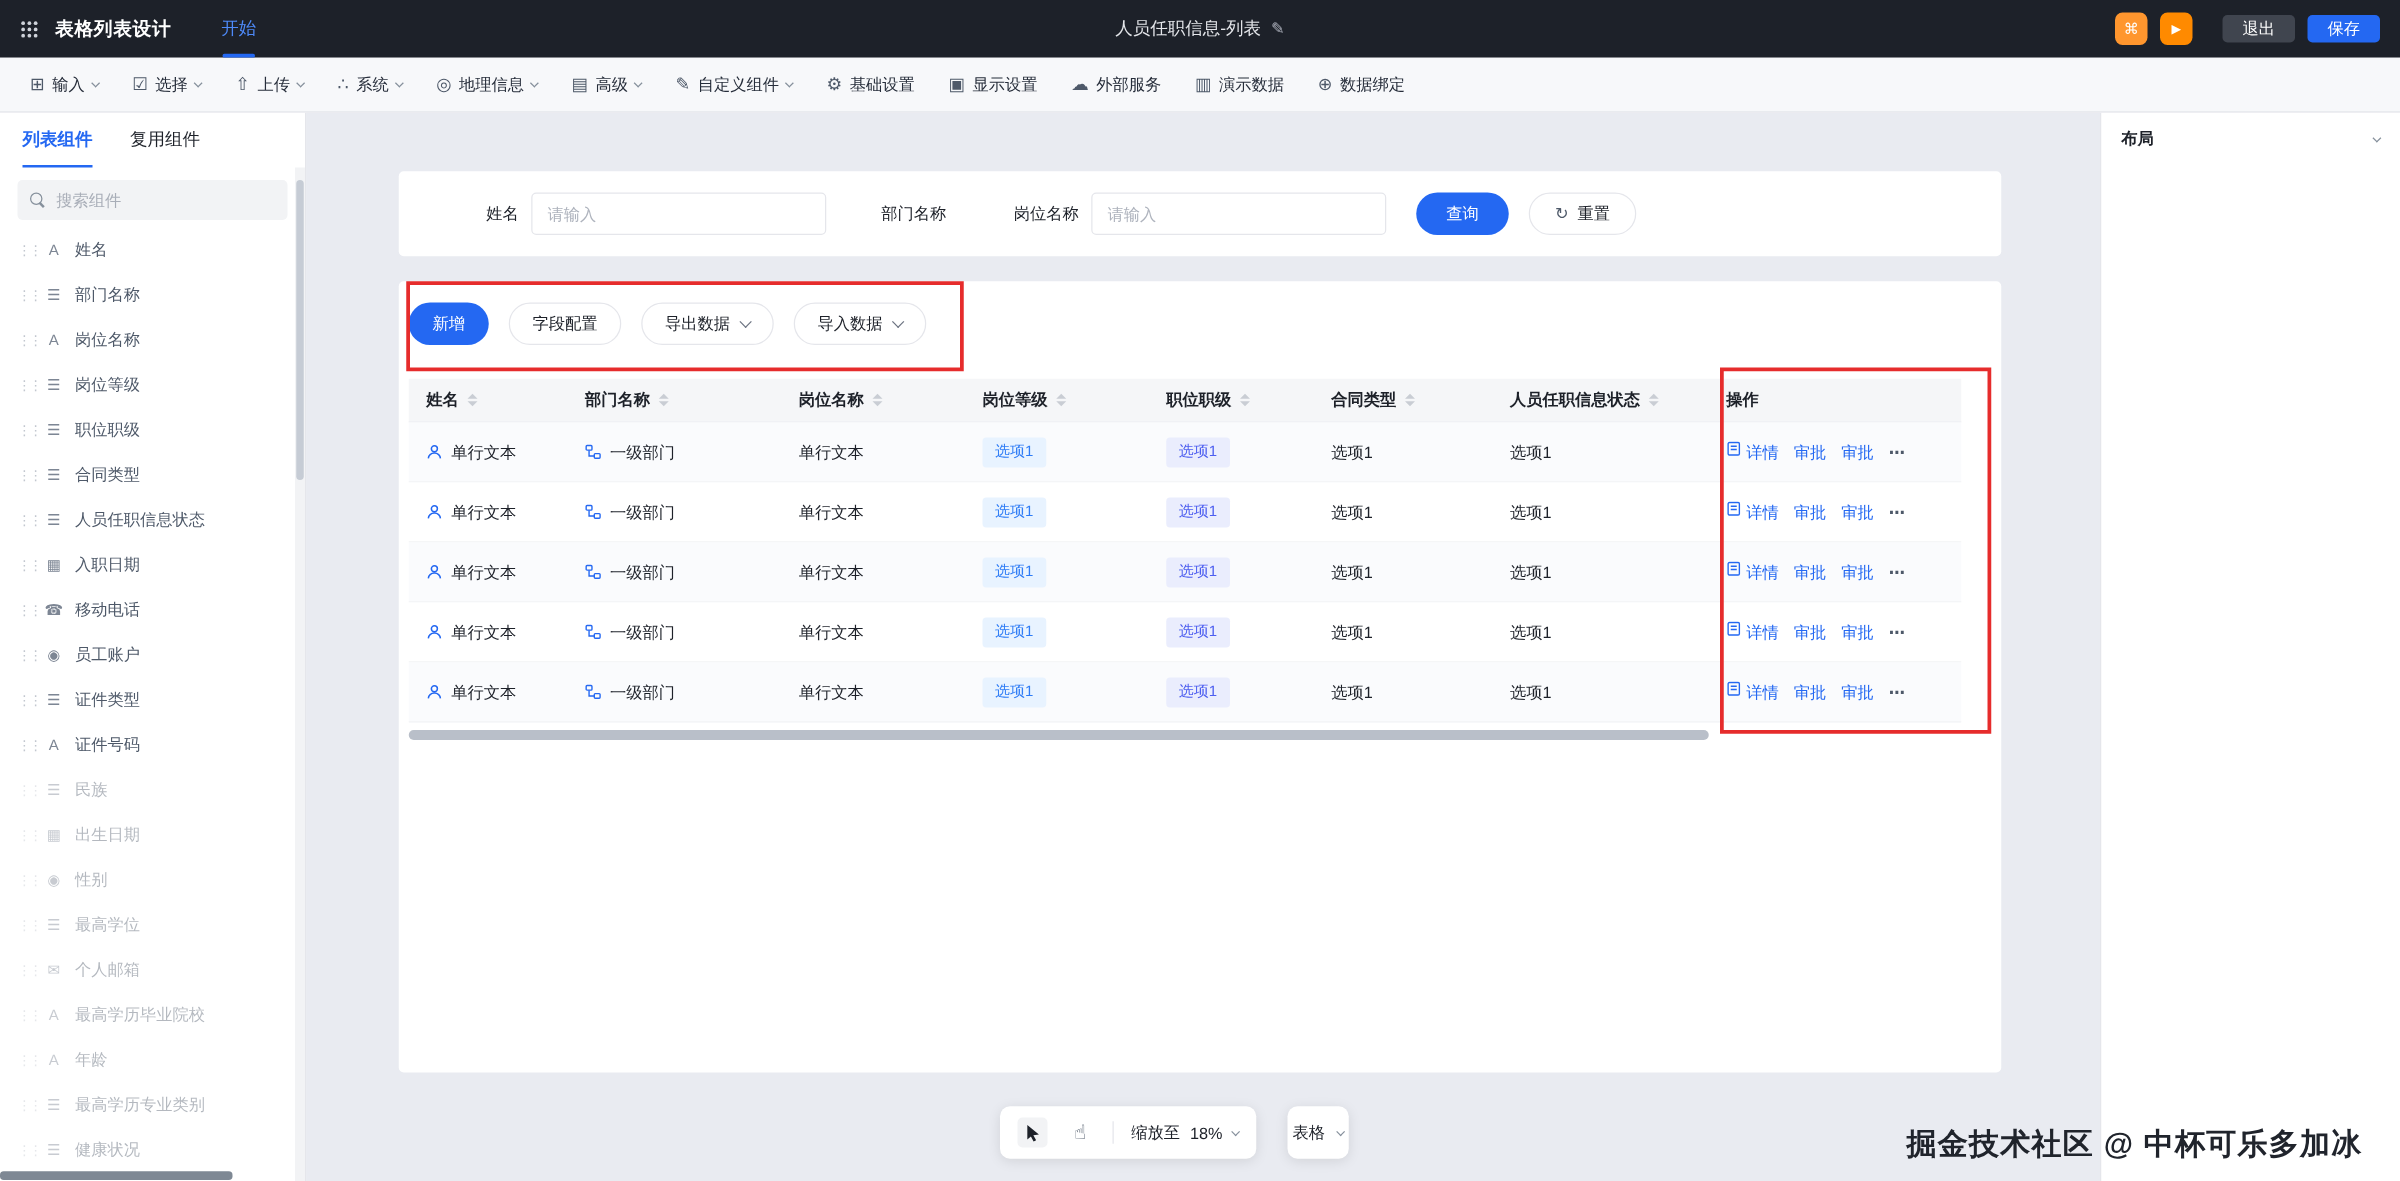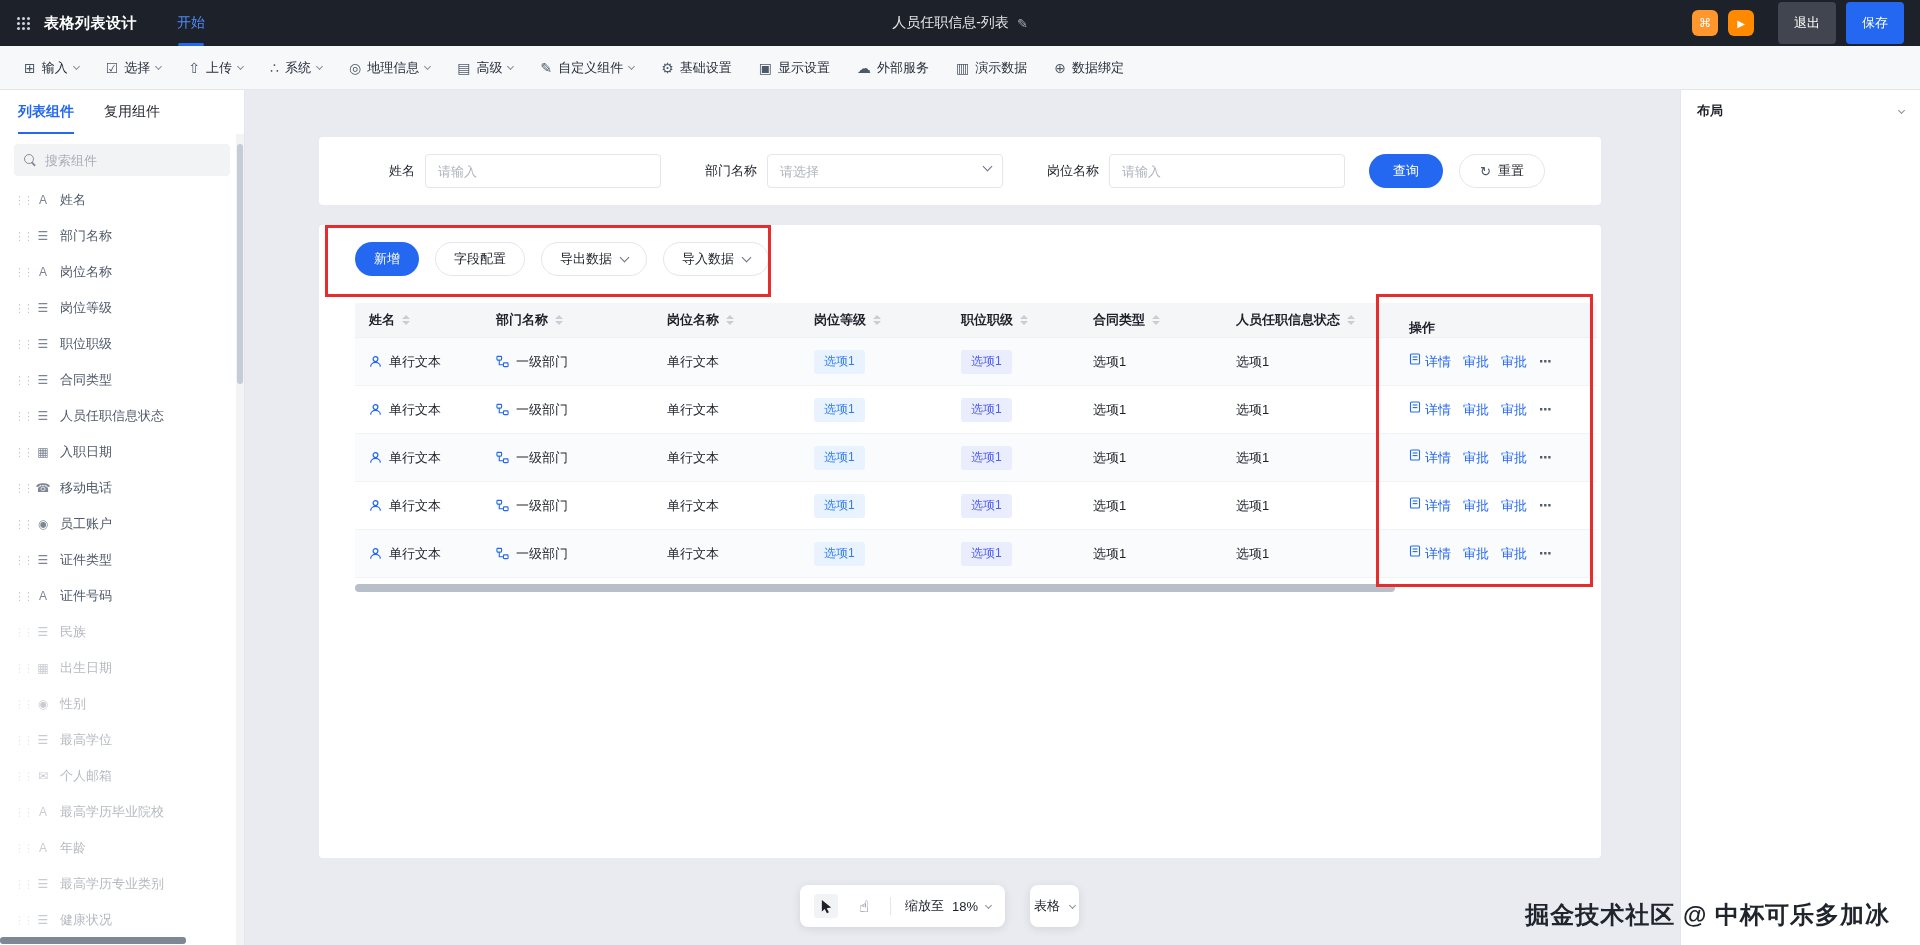--- a/index.html
+++ b/index.html
@@ -14,21 +14,21 @@
     box-shadow:5px 0 0 #cfd3da,10px 0 0 #cfd3da,0 5px 0 #cfd3da,5px 5px 0 #cfd3da,10px 5px 0 #cfd3da,0 10px 0 #cfd3da,5px 10px 0 #cfd3da,10px 10px 0 #cfd3da; }
   .app-title { color:#fff; font-size:15px; font-weight:700; letter-spacing:0.5px; }
   .start-tab { margin-left:26px; height:46px; display:flex; align-items:center; color:#4e8af9; font-size:14px; position:relative; cursor:pointer; }
   .start-tab::after { content:""; position:absolute; left:50%; transform:translateX(-50%); bottom:0; width:26px; height:3px; background:var(--accent,#2468f2); border-radius:2px; }
   .tb-center { position:absolute; left:50%; transform:translateX(-50%); display:flex; align-items:center; gap:8px; color:#e4e6ea; font-size:14px; }
   .pencil { color:#a9adb8; font-size:13px; cursor:pointer; }
   .tb-right { margin-left:auto; display:flex; align-items:center; gap:10px; }
   .icon-btn { width:26px; height:26px; border-radius:6px; display:flex; align-items:center; justify-content:center; color:#fff; font-size:12px; cursor:pointer; }
   .icon-btn.cmd { background:var(--orange,#ff962e); }
   .icon-btn.play { background:#ff8a00; font-size:10px; }
-  .tb-btn { height:42px; padding:0 16px; border-radius:4px; border:none; color:#fff; font-size:13px; cursor:pointer; font-family:inherit; }
+  .tb-btn { height:22px; padding:0 16px; border-radius:4px; border:none; color:#fff; font-size:13px; cursor:pointer; font-family:inherit; }
   .btn-exit { background:#40454f; margin-left:14px; }
   .btn-save { background:var(--accent,#2468f2); }
 
   
   .toolbar { height:44px; background:#f7f8fa; border-bottom:1px solid #e5e6eb; display:flex; align-items:center; padding:0 24px; gap:27px; position:relative; z-index:20; }
   .tool-item { display:flex; align-items:center; gap:6px; color:#272e3b; cursor:pointer; white-space:nowrap; }
   .t-ico { color:#4e5969; font-size:14px; }
   .chev { display:inline-block; width:7px; height:7px; border-right:1.5px solid #6b7280; border-bottom:1.5px solid #6b7280; transform:rotate(45deg); margin-top:-4px; }
   .chev-xs { width:5px; height:5px; margin-top:-2px; border-color:#86909c; }
 
@@ -63,34 +63,34 @@
   .fg { display:flex; align-items:center; margin-right:44px; }
   .fg label { margin-right:10px; color:#1d2129; white-space:nowrap; }
   .inp-wrap { position:relative; }
   .inp { width:236px; height:34px; border:1px solid #e5e6eb; border-radius:4px; padding:0 12px; font-size:13px; font-family:inherit; outline:none; color:#1d2129; background:#fff; }
   .inp::placeholder { color:#aeb3bd; }
   .sel-chev { position:absolute; right:12px; top:13px; }
   .btn-query { width:74px; height:34px; background:var(--accent,#2468f2); color:#fff; border:none; border-radius:17px; font-size:13px; cursor:pointer; font-family:inherit; margin-left:-20px; }
   .btn-reset { height:34px; margin-left:16px; padding:0 20px; background:#fff; border:1px solid #e5e6eb; border-radius:17px; font-size:13px; color:#1d2129; cursor:pointer; font-family:inherit; display:flex; align-items:center; gap:7px; }
   .reset-ico { color:#4e5969; font-size:13px; }
 
-  .list-card { left:74px; top:135px; width:1282px; height:633px; padding:16px 36px; }
+  .list-card { left:74px; top:135px; width:1282px; height:633px; padding:16px 8px; }
   .btn-row { display:flex; align-items:center; gap:16px; height:36px; }
   .btn-add { width:64px; height:34px; background:var(--accent,#2468f2); color:#fff; border:none; border-radius:17px; font-size:13px; cursor:pointer; font-family:inherit; }
   .btn-pill { height:34px; padding:0 18px; border:1px solid #e5e6eb; border-radius:17px; background:#fff; font-size:13px; color:#1d2129; display:flex; align-items:center; gap:9px; cursor:pointer; font-family:inherit; }
 
   
   .tbl { margin-top:26px; width:1242px; }
   .tbl-head { display:flex; height:35px; background:#f5f6f8; border-bottom:1px solid #eef0f3; }
   .th { display:flex; align-items:center; gap:7px; padding:0 14px; font-weight:700; color:#1d2129; }
   .sort { display:flex; flex-direction:column; gap:2px; cursor:pointer; }
   .sort i { width:0; height:0; border-left:4px solid transparent; border-right:4px solid transparent; }
   .sort .up { border-bottom:4px solid #c9cdd4; }
   .sort .dn { border-top:4px solid #c9cdd4; }
-  .c0{width:127px;} .c1{width:171px;} .c2{width:147px;} .c3{width:147px;} .c4{width:132px;} .c5{width:143px;} .c6{width:173px;} .c7{width:202px;align-items:flex-end;}
+  .c0{width:127px;} .c1{width:171px;} .c2{width:147px;} .c3{width:147px;} .c4{width:132px;} .c5{width:143px;} .c6{width:173px;} .c7{width:202px;}
   .tr { display:flex; height:48px; align-items:center; border-bottom:1px solid #f2f3f5; background:#fff; }
   .tr:nth-child(odd) { background:#fafbfd; }
   .td { padding:0 14px; display:flex; align-items:center; gap:7px; color:#1d2129; }
   .tag { height:24px; padding:0 10px; border-radius:3px; font-size:12px; display:inline-flex; align-items:center; }
   .tag-blue { background:var(--tag-blue-bg,#e8f3ff); color:var(--tag-blue-text,#2e7cf6); }
   .tag-indigo { background:var(--tag-indigo-bg,#eaedfd); color:var(--tag-indigo-text,#4d5ef0); }
   .actions { gap:12px; }
   .act { display:flex; align-items:flex-start; gap:4px; color:var(--accent,#2468f2); cursor:pointer; white-space:nowrap; }
   .more { color:#4e5969; font-weight:700; letter-spacing:1px; cursor:pointer; }
   .h-scroll { margin-top:6px; height:8px; width:1242px; position:relative; }
@@ -392,24 +392,20 @@
         <div class="fg">
           <label>姓名</label>
           <span class="inp-wrap">
             <input class="inp" placeholder="请输入" style="">
             
           </span>
         </div>
 
         <div class="fg">
           <label>部门名称</label>
-          <span class="inp-wrap">
-            <input class="inp" placeholder="请选择" style="">
-            <span class="chev sel-chev"></span>
-          </span>
         </div>
 
         <div class="fg">
           <label>岗位名称</label>
           <span class="inp-wrap">
             <input class="inp" placeholder="请输入" style="">
             
           </span>
         </div>
 

